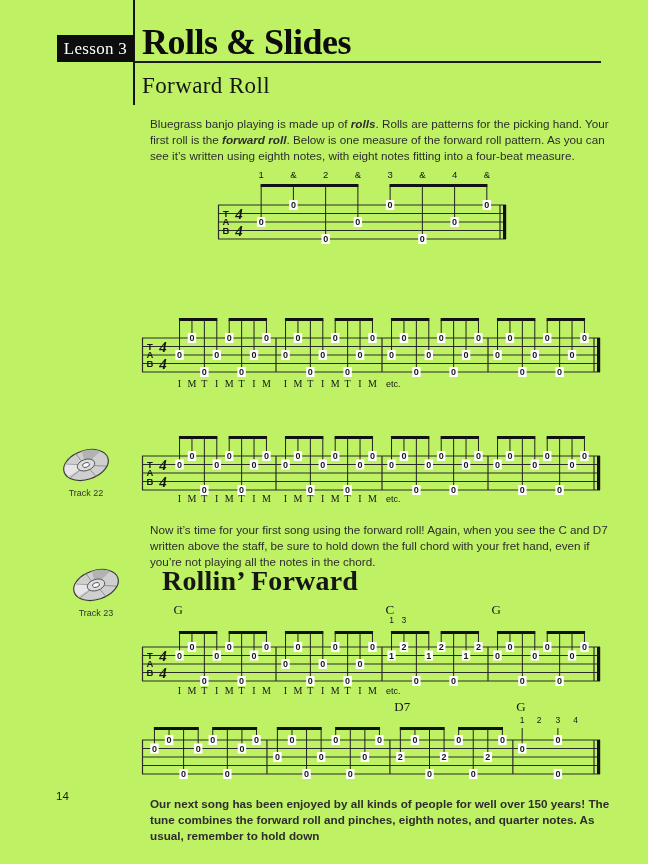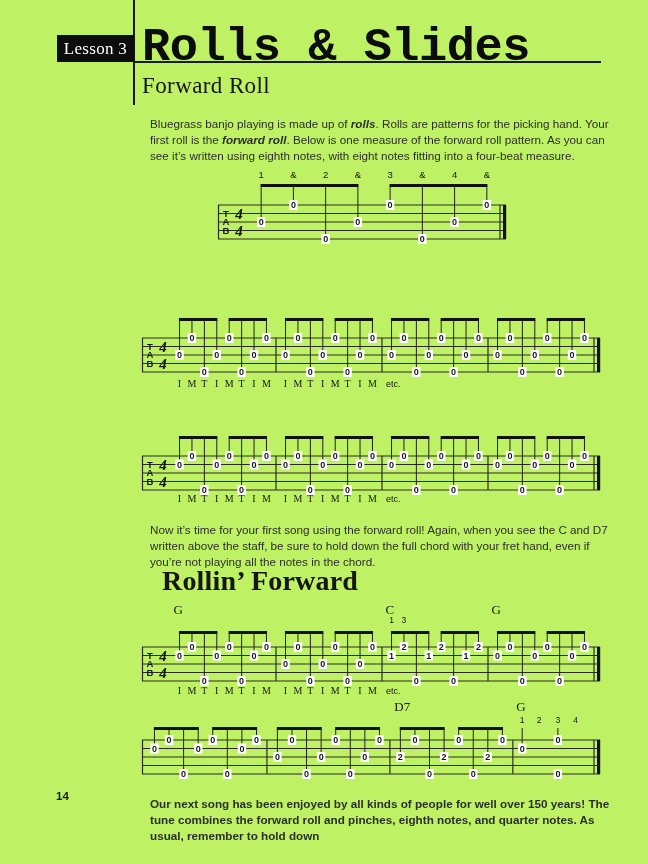--- a/index.html
+++ b/index.html
@@ -2,33 +2,33 @@
 <html><head>
 <meta charset="utf-8">
 <style>
   html,body{margin:0;padding:0;background:#e9e9e9;}
   .page{position:relative;width:648px;height:864px;background:#bef264;overflow:hidden;
         font-family:"Liberation Sans",sans-serif;color:#2d2d2d;}
   .vrule{position:absolute;left:133px;top:0;width:2px;height:105px;background:#151515;}
   .lesson-box{position:absolute;left:57px;top:35px;width:77px;height:27px;background:#0d0d0d;
         color:#ffffff;font-family:"Liberation Serif",serif;font-size:17px;
         display:flex;align-items:center;justify-content:center;letter-spacing:0.3px;}
-  .page-title{position:absolute;left:142px;top:24px;margin:0;font-family:Liberation Mono, monospace;
-        font-weight:700;font-size:47px;color:#0c0c0c;letter-spacing:-0.5px;line-height:1;}
+  .page-title{position:absolute;left:142px;top:24px;margin:0;font-family:Liberation Serif, serif;
+        font-weight:700;font-size:36px;color:#0c0c0c;letter-spacing:-0.5px;line-height:1;}
   .title-rule{position:absolute;left:133px;top:61px;width:468px;height:2px;background:#1c1c1c;}
   .h2{position:absolute;margin:0;font-family:"Liberation Serif",serif;font-weight:400;
         color:#161616;line-height:1;}
   .h2.fr{left:142px;top:74px;font-size:23px;letter-spacing:0.4px;}
   .h2.song{left:142px;top:567px;font-size:28px;font-weight:700;letter-spacing:0.2px;margin-left:20px;}
   .para{position:absolute;left:142px;width:466px;margin:8px;font-size:11.7px;line-height:16.2px;color:#2d2d2d;}
   .bi{font-weight:700;font-style:italic;}
   .tabwrap{position:absolute;}
   .track{position:absolute;width:58px;text-align:center;}
   .track .tlabel{font-size:9px;color:#333;margin-top:-2px;}
-  .pagenum{position:absolute;left:56px;top:790px;font-size:11.5px;font-weight:700;color:#1a1a1a;}
+  .pagenum{position:absolute;left:56px;top:790px;font-size:11.5px;font-weight:400;color:#1a1a1a;}
 </style>
 </head>
 <body>
 
 <div class="page">
 
   <div class="vrule"></div>
 
   <div class="lesson-box">
     <span>Lesson 3</span>
@@ -226,20 +226,37 @@
         <rect x="427.8428571428572" y="40" width="8.4" height="10" fill="#ffffff"></rect>
         <text x="432.0428571428572" y="48.3" fill="#161616" font-size="9" text-anchor="middle" font-family="&quot;Liberation Sans&quot;,sans-serif" font-weight="700">0</text>
         <line x1="444.46000000000004" y1="10" x2="444.46000000000004" y2="23.2" stroke="#222" stroke-width="1"></line>
         <rect x="440.26000000000005" y="23" width="8.4" height="10" fill="#ffffff"></rect>
         <text x="444.46000000000004" y="31.3" fill="#161616" font-size="9" text-anchor="middle" font-family="&quot;Liberation Sans&quot;,sans-serif" font-weight="700">0</text>
         <line x1="454" y1="28" x2="454" y2="62" stroke="#2b2b2b" stroke-width="1.2"></line>
         <rect x="457" y="28" width="3.2" height="34" fill="#111"></rect>
       </svg></div>
 
 
+  <div class="track" style="left:57px;top:444px;">
+    <span id="cd-22"><svg width="56" height="42" viewBox="0 0 56 42">
+          <g transform="rotate(-18 28 21)">
+            <ellipse cx="28" cy="21" rx="23" ry="14.5" fill="#cfcfcf" stroke="#3a3a3a" stroke-width="1.2"></ellipse>
+            <path d="M 28 6.5 A 23 14.5 0 0 1 46 12.5 L 34.5 17.5 A 9 5.6 0 0 0 28 15.4 Z" fill="#b2b2b2"></path>
+            <path d="M 10 12.5 A 23 14.5 0 0 0 8 26 L 19.5 23.5 A 9 5.6 0 0 1 21.5 17.5 Z" fill="#e6e6e6"></path>
+            <line x1="46.9" y1="28.25" x2="34.8" y2="23.8" stroke="#8a8a8a" stroke-width="0.8"></line>
+            <line x1="9.1" y1="28.25" x2="21.2" y2="23.8" stroke="#8a8a8a" stroke-width="0.8"></line>
+            <line x1="34" y1="35" x2="30.3" y2="26.4" stroke="#8a8a8a" stroke-width="0.8"></line>
+            <line x1="22" y1="7" x2="24.7" y2="15.6" stroke="#8a8a8a" stroke-width="0.8"></line>
+            <line x1="9.1" y1="13.75" x2="21.2" y2="18.2" stroke="#8a8a8a" stroke-width="0.8"></line>
+            <ellipse cx="28" cy="21" rx="9" ry="5.6" fill="#dcdcdc" stroke="#555" stroke-width="0.9"></ellipse>
+            <ellipse cx="28" cy="21" rx="3.6" ry="2.3" fill="#fbfbfb" stroke="#555" stroke-width="0.9"></ellipse>
+          </g>
+        </svg></span>
+    <div class="tlabel">Track 22</div>
+  </div>
   <div class="tabwrap" style="left:140px;top:428px;" id="tab-track22"><svg width="462" height="84" viewBox="0 0 462 84">
         <line x1="2" y1="28" x2="460" y2="28" stroke="#2b2b2b" stroke-width="1"></line>
         <line x1="2" y1="36.5" x2="460" y2="36.5" stroke="#2b2b2b" stroke-width="1"></line>
         <line x1="2" y1="45" x2="460" y2="45" stroke="#2b2b2b" stroke-width="1"></line>
         <line x1="2" y1="53.5" x2="460" y2="53.5" stroke="#2b2b2b" stroke-width="1"></line>
         <line x1="2" y1="62" x2="460" y2="62" stroke="#2b2b2b" stroke-width="1"></line>
         <line x1="2.5" y1="28" x2="2.5" y2="62" stroke="#2b2b2b" stroke-width="1.2"></line>
         <text x="10" y="39.7" fill="#161616" font-size="9.5" text-anchor="middle" font-family="&quot;Liberation Sans&quot;,sans-serif" font-weight="700">T</text>
         <text x="10" y="48.2" fill="#161616" font-size="9.5" text-anchor="middle" font-family="&quot;Liberation Sans&quot;,sans-serif" font-weight="700">A</text>
         <text x="10" y="56.7" fill="#161616" font-size="9.5" text-anchor="middle" font-family="&quot;Liberation Sans&quot;,sans-serif" font-weight="700">B</text>
@@ -368,20 +385,37 @@
         <text x="432.0428571428572" y="39.8" fill="#161616" font-size="9" text-anchor="middle" font-family="&quot;Liberation Sans&quot;,sans-serif" font-weight="700">0</text>
         <line x1="444.46000000000004" y1="10" x2="444.46000000000004" y2="23.2" stroke="#222" stroke-width="1"></line>
         <rect x="440.26000000000005" y="23" width="8.4" height="10" fill="#ffffff"></rect>
         <text x="444.46000000000004" y="31.3" fill="#161616" font-size="9" text-anchor="middle" font-family="&quot;Liberation Sans&quot;,sans-serif" font-weight="700">0</text>
         <line x1="454" y1="28" x2="454" y2="62" stroke="#2b2b2b" stroke-width="1.2"></line>
         <rect x="457" y="28" width="3.2" height="34" fill="#111"></rect>
       </svg></div>
 
   <p class="para" style="top:514px;">Now it’s time for your first song using the forward roll! Again, when you see the C and D7 written above the staff, be sure to hold down the full chord with your fret hand, even if you’re not playing all the notes in the chord.</p>
 
+  <div class="track" style="left:67px;top:564px;">
+    <span id="cd-23"><svg width="56" height="42" viewBox="0 0 56 42">
+          <g transform="rotate(-18 28 21)">
+            <ellipse cx="28" cy="21" rx="23" ry="14.5" fill="#cfcfcf" stroke="#3a3a3a" stroke-width="1.2"></ellipse>
+            <path d="M 28 6.5 A 23 14.5 0 0 1 46 12.5 L 34.5 17.5 A 9 5.6 0 0 0 28 15.4 Z" fill="#b2b2b2"></path>
+            <path d="M 10 12.5 A 23 14.5 0 0 0 8 26 L 19.5 23.5 A 9 5.6 0 0 1 21.5 17.5 Z" fill="#e6e6e6"></path>
+            <line x1="46.9" y1="28.25" x2="34.8" y2="23.8" stroke="#8a8a8a" stroke-width="0.8"></line>
+            <line x1="9.1" y1="28.25" x2="21.2" y2="23.8" stroke="#8a8a8a" stroke-width="0.8"></line>
+            <line x1="34" y1="35" x2="30.3" y2="26.4" stroke="#8a8a8a" stroke-width="0.8"></line>
+            <line x1="22" y1="7" x2="24.7" y2="15.6" stroke="#8a8a8a" stroke-width="0.8"></line>
+            <line x1="9.1" y1="13.75" x2="21.2" y2="18.2" stroke="#8a8a8a" stroke-width="0.8"></line>
+            <ellipse cx="28" cy="21" rx="9" ry="5.6" fill="#dcdcdc" stroke="#555" stroke-width="0.9"></ellipse>
+            <ellipse cx="28" cy="21" rx="3.6" ry="2.3" fill="#fbfbfb" stroke="#555" stroke-width="0.9"></ellipse>
+          </g>
+        </svg></span>
+    <div class="tlabel">Track 23</div>
+  </div>
 
   <h2 class="h2 song">Rollin’ Forward</h2>
 
   <div class="tabwrap" style="left:140px;top:601px;" id="tab-song1"><svg width="462" height="100" viewBox="0 0 462 100">
         <line x1="2" y1="46" x2="460" y2="46" stroke="#2b2b2b" stroke-width="1"></line>
         <line x1="2" y1="54.5" x2="460" y2="54.5" stroke="#2b2b2b" stroke-width="1"></line>
         <line x1="2" y1="63" x2="460" y2="63" stroke="#2b2b2b" stroke-width="1"></line>
         <line x1="2" y1="71.5" x2="460" y2="71.5" stroke="#2b2b2b" stroke-width="1"></line>
         <line x1="2" y1="80" x2="460" y2="80" stroke="#2b2b2b" stroke-width="1"></line>
         <line x1="2.5" y1="46" x2="2.5" y2="80" stroke="#2b2b2b" stroke-width="1.2"></line>

